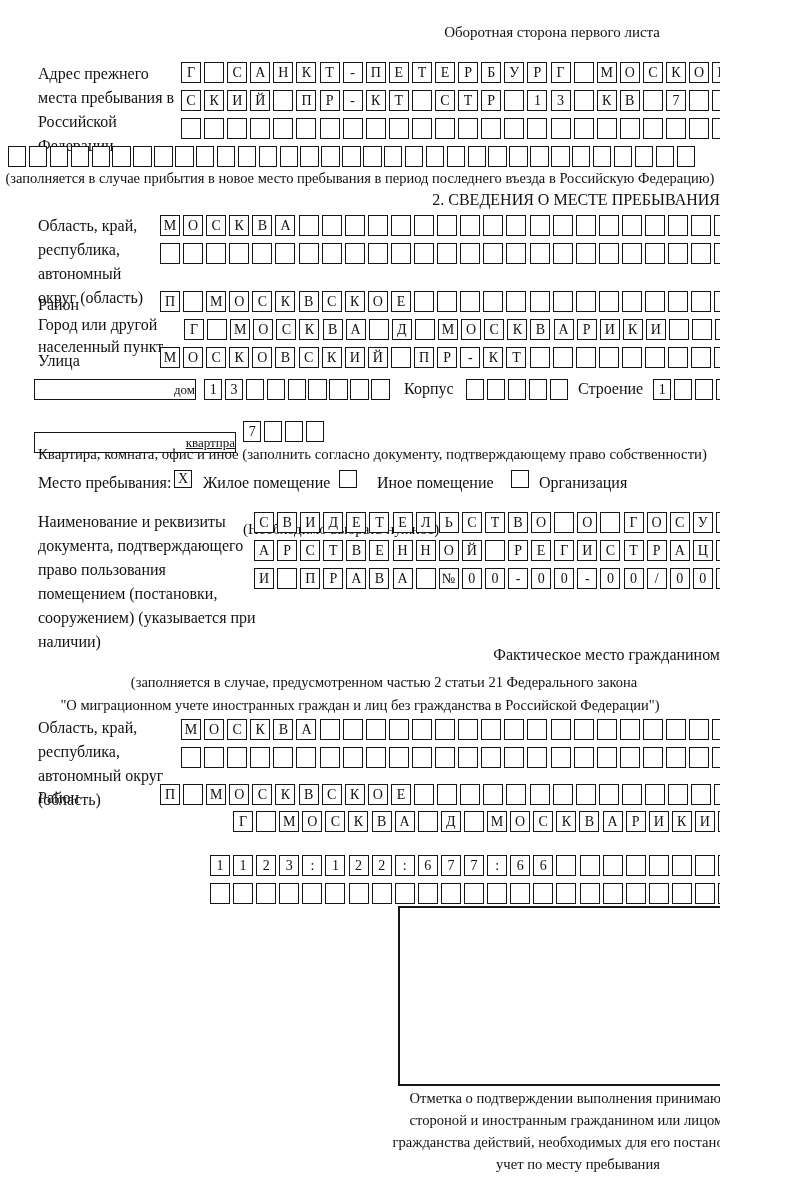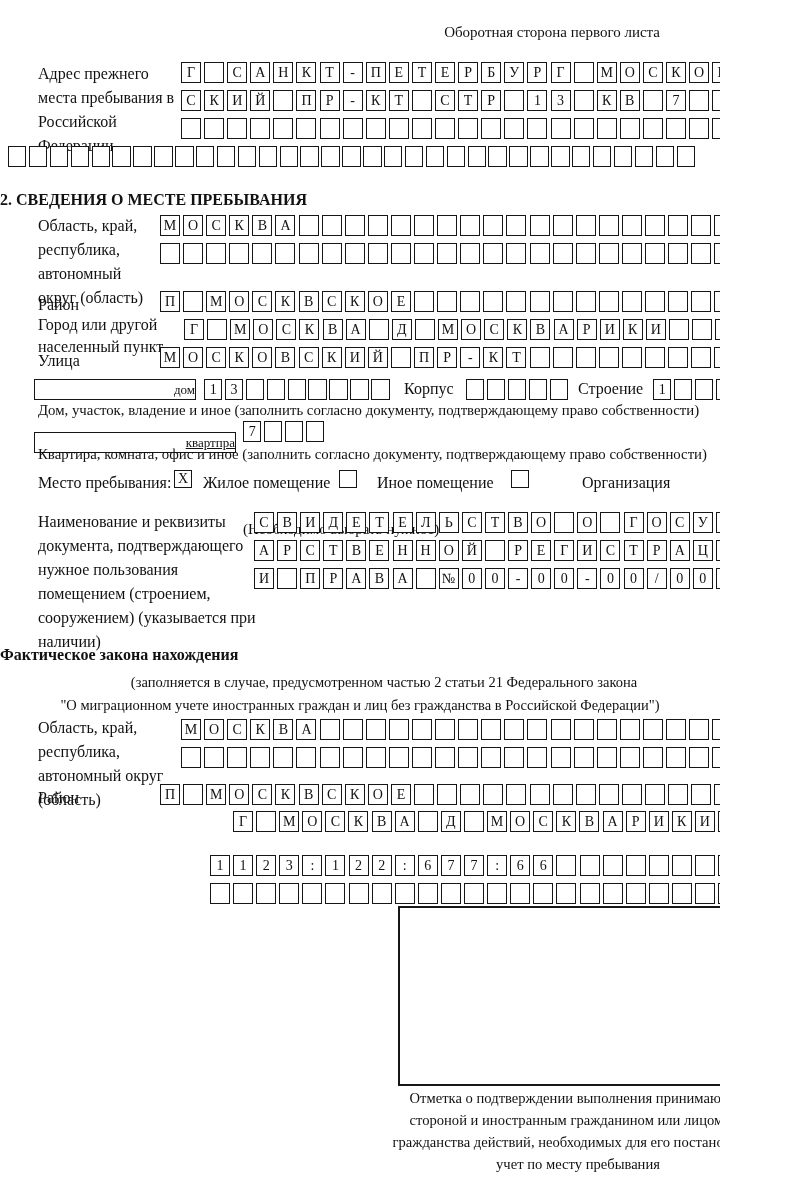--- a/index.html
+++ b/index.html
@@ -1,21 +1,21 @@
 <!DOCTYPE html>
 <html><head>
 <meta charset="utf-8">
 <style>
   html,body{margin:0;padding:0;background:#fff;}
   .page{position:relative;width:720px;height:1180px;background:#fff;overflow:hidden;
         font-family:"Liberation Serif","DejaVu Serif",serif;color:#111;}
   .abs{position:absolute;}
   .lbl{font-size:16px;line-height:24px;}
   .title{font-size:15px;}
-  .heading{left:0;right:0;text-align:left;font-weight:bold;font-size:16px;}
+  .heading{left:0;right:0;text-align:right;font-weight:normal;font-size:16px;}
   .note{left:0;right:0;text-align:center;font-size:14.5px;}
   .caption{font-size:14.8px;white-space:nowrap;}
   .cellrow{position:absolute;display:flex;}
   .cell{flex:none;width:18px;height:19px;border:1.6px solid #161616;margin-right:3.1px;
         text-align:center;font-size:14px;line-height:19px;background:#fff;}
   .small .cell{width:16.4px;margin-right:2.5px;}
   .fieldbox{position:absolute;border:1.6px solid #161616;height:19px;
             text-align:right;font-size:13px;line-height:19px;}
   .chk{position:absolute;width:16px;height:16px;border:1.6px solid #161616;
        text-align:center;font-size:14px;line-height:16px;}
@@ -149,20 +149,21 @@
       <span class="cell"></span>
       <span class="cell"></span>
       <span class="cell"></span>
       <span class="cell"></span>
       <span class="cell"></span>
       <span class="cell"></span>
       <span class="cell"></span>
       <span class="cell"></span>
       <span class="cell"></span>
     </div>
+  <div class="abs note" style="top:170px;">(заполняется в случае прибытия в новое место пребывания в период последнего въезда в Российскую Федерацию)</div>
 
   <div class="abs heading" style="top:191px;">2. СВЕДЕНИЯ О МЕСТЕ ПРЕБЫВАНИЯ</div>
 
   <div class="abs lbl" style="left:38px;top:214px;width:120px;">Область, край, республика, автономный округ (область)</div>
   <div class="cellrow" id="row-s1-oblast1">
       <span class="cell">М</span>
       <span class="cell">О</span>
       <span class="cell">С</span>
       <span class="cell">К</span>
       <span class="cell">В</span>
@@ -321,41 +322,40 @@
       <span class="cell"></span>
       <span class="cell"></span>
     </div>
   <div class="abs lbl" style="left:578px;top:377px;">Строение</div>
   <div class="cellrow small" id="row-stroenie">
       <span class="cell">1</span>
       <span class="cell"></span>
       <span class="cell"></span>
       <span class="cell"></span>
     </div>
-  <div class="abs caption" style="left:38px;top:402px;">Дом, участок, владение и иное (заполнить согласно документу, подтверждающему право собственности)</div>
 
   <div class="fieldbox" style="left:34px;top:432px;width:200px;text-decoration:underline;">квартпра</div>
   <div class="cellrow small" id="row-kvartira">
       <span class="cell">7</span>
       <span class="cell"></span>
       <span class="cell"></span>
       <span class="cell"></span>
     </div>
   <div class="abs caption" style="left:38px;top:446px;">Квартира, комната, офис и иное (заполнить согласно документу, подтверждающему право собственности)</div>
 
   <div class="abs lbl" style="left:38px;top:471px;">Место пребывания:</div>
   <div class="chk" style="left:174px;top:470px;">X</div>
   <div class="abs lbl" style="left:203px;top:471px;">Жилое помещение</div>
   <div class="chk" style="left:339px;top:470px;"></div>
   <div class="abs lbl" style="left:377px;top:471px;">Иное помещение</div>
   <div class="chk" style="left:511px;top:470px;"></div>
-  <div class="abs lbl" style="left:582px;top:471px;">Организация</div>
+  <div class="abs lbl" style="left:539px;top:471px;">Организация</div>
   <div class="abs" style="left:243px;top:521px;font-size:15px;">(Необходимо выбрать нужное)</div>
 
-  <div class="abs lbl" style="left:38px;top:510px;width:218px;">Наименование и реквизиты документа, подтверждающего нужное пользования помещением (строением, сооружением) (указывается при наличии)</div>
+  <div class="abs lbl" style="left:38px;top:510px;width:218px;">Наименование и реквизиты документа, подтверждающего право пользования помещением (постановки, сооружением) (указывается при наличии)</div>
   <div class="cellrow" id="row-doc1">
       <span class="cell">С</span>
       <span class="cell">В</span>
       <span class="cell">И</span>
       <span class="cell">Д</span>
       <span class="cell">Е</span>
       <span class="cell">Т</span>
       <span class="cell">Е</span>
       <span class="cell">Л</span>
       <span class="cell">Ь</span>
@@ -412,21 +412,21 @@
       <span class="cell">0</span>
       <span class="cell">-</span>
       <span class="cell">0</span>
       <span class="cell">0</span>
       <span class="cell">/</span>
       <span class="cell">0</span>
       <span class="cell">0</span>
       <span class="cell">0</span>
     </div>
 
-  <div class="abs heading" style="top:646px;">Фактическое закона нахождения</div>
+  <div class="abs heading" style="top:646px;">Фактическое место гражданином</div>
   <div class="abs note" style="top:674px;padding-left:48px;">(заполняется в случае, предусмотренном частью 2 статьи 21 Федерального закона</div>
   <div class="abs note" style="top:697px;">"О миграционном учете иностранных граждан и лиц без гражданства в Российской Федерации")</div>
 
   <div class="abs lbl" style="left:38px;top:716px;width:150px;">Область, край, республика, автономный округ (область)</div>
   <div class="cellrow" id="row-f-oblast1">
       <span class="cell">М</span>
       <span class="cell">О</span>
       <span class="cell">С</span>
       <span class="cell">К</span>
       <span class="cell">В</span>

